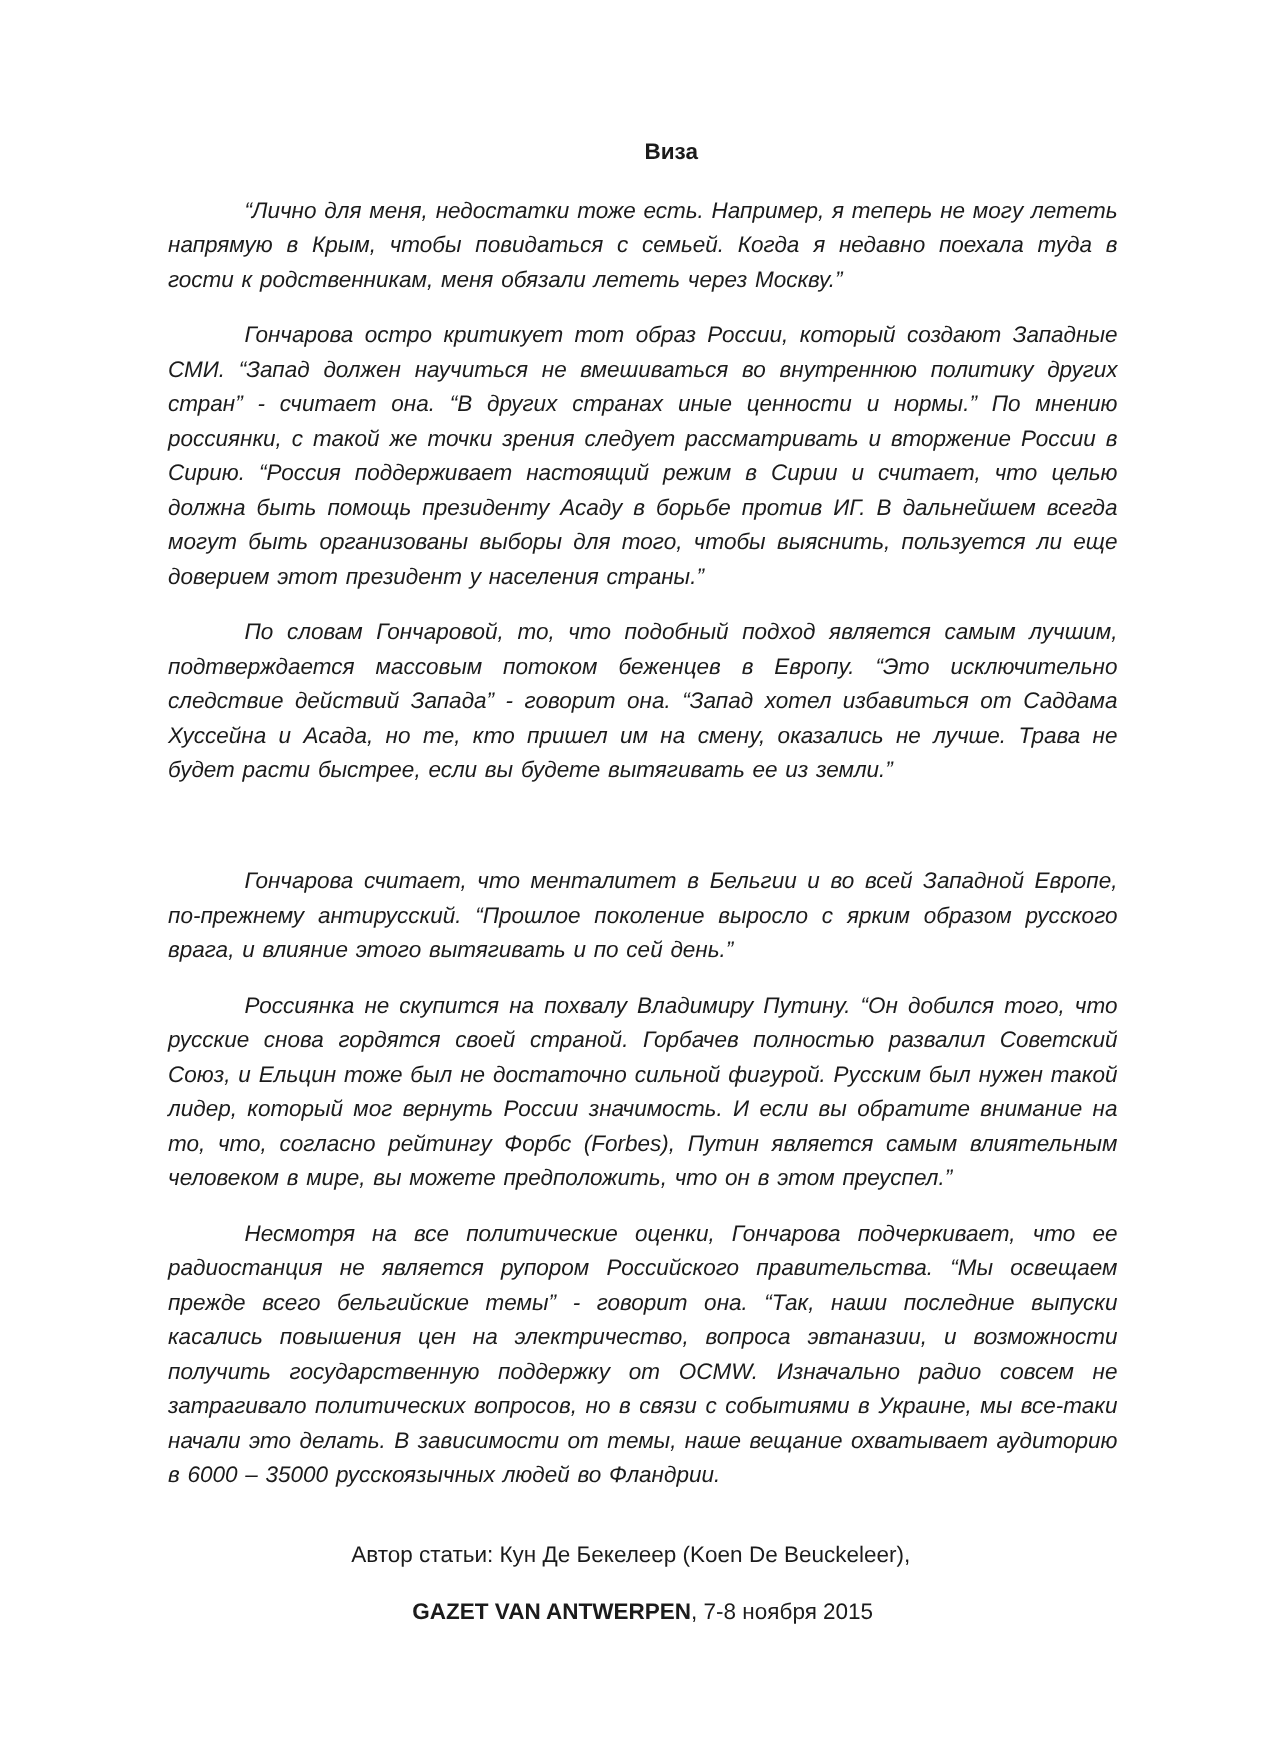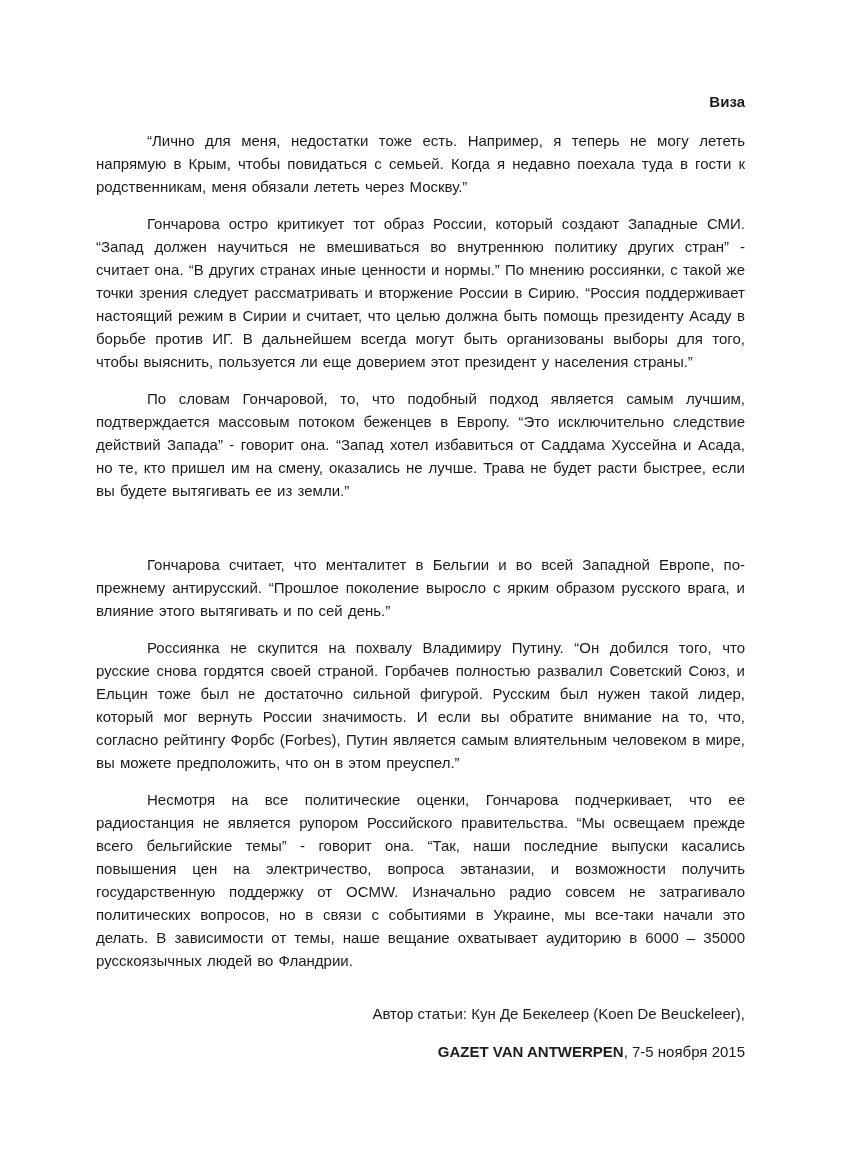--- a/index.html
+++ b/index.html
@@ -17,37 +17,38 @@
     font-family: "Liberation Sans", sans-serif;
     font-size: 15px;
     line-height: 23px;
     color: #1b1b1b;
     overflow: hidden;
   }
   .heading {
     font-weight: bold;
     font-size: 15px;
     margin: 0 0 16px 54px;
-    text-align: right;
+    text-align: center;
   }
   .para {
-    margin: 0 0 14px 0;
+    margin: 0 0 14px 16px;
     text-align: justify;
     text-indent: 51px;
     word-spacing: 1px;
+    font-style: italic;
   }
   .empty-gap {
     height: 37px;
   }
   .footer-block {
     margin-top: 30px;
   }
   .footer-line {
     margin: 0 0 15px 0;
-    text-align: right;
+    text-align: center;
     text-indent: 0;
   }
   .bold {
     font-weight: bold;
     margin-left: 16px;
   }
 </style>
 </head>
 <body>
 
@@ -65,16 +66,16 @@
 
   <p class="para">Гончарова считает, что менталитет в Бельгии и во всей Западной Европе, по-прежнему антирусский. “Прошлое поколение выросло с ярким образом русского врага, и влияние этого вытягивать и по сей день.”</p>
 
   <p class="para">Россиянка не скупится на похвалу Владимиру Путину. “Он добился того, что русские снова гордятся своей страной. Горбачев полностью развалил Советский Союз, и Ельцин тоже был не достаточно сильной фигурой. Русским был нужен такой лидер, который мог вернуть России значимость. И если вы обратите внимание на то, что, согласно рейтингу Форбс (Forbes), Путин является самым влиятельным человеком в мире, вы можете предположить, что он в этом преуспел.”</p>
 
 
   <p class="para">Несмотря на все политические оценки, Гончарова подчеркивает, что ее радиостанция не является рупором Российского правительства. “Мы освещаем прежде всего бельгийские темы” - говорит она. “Так, наши последние выпуски касались повышения цен на электричество, вопроса эвтаназии, и возможности получить государственную поддержку от OCMW. Изначально радио совсем не затрагивало политических вопросов, но в связи с событиями в Украине, мы все-таки начали это делать. В зависимости от темы, наше вещание охватывает аудиторию в 6000 – 35000 русскоязычных людей во Фландрии.</p>
 
   <div class="footer-block">
     <p class="footer-line">Автор статьи: Кун Де Бекелеер (Koen De Beuckeleer),</p>
-    <p class="footer-line"><span class="bold">GAZET VAN ANTWERPEN</span><span>, 7-5 ноября 2015</span></p>
+    <p class="footer-line"><span class="bold">GAZET VAN ANTWERPEN</span><span>, 7-8 ноября 2015</span></p>
   </div>
 
 </div>
 
 </body></html>

